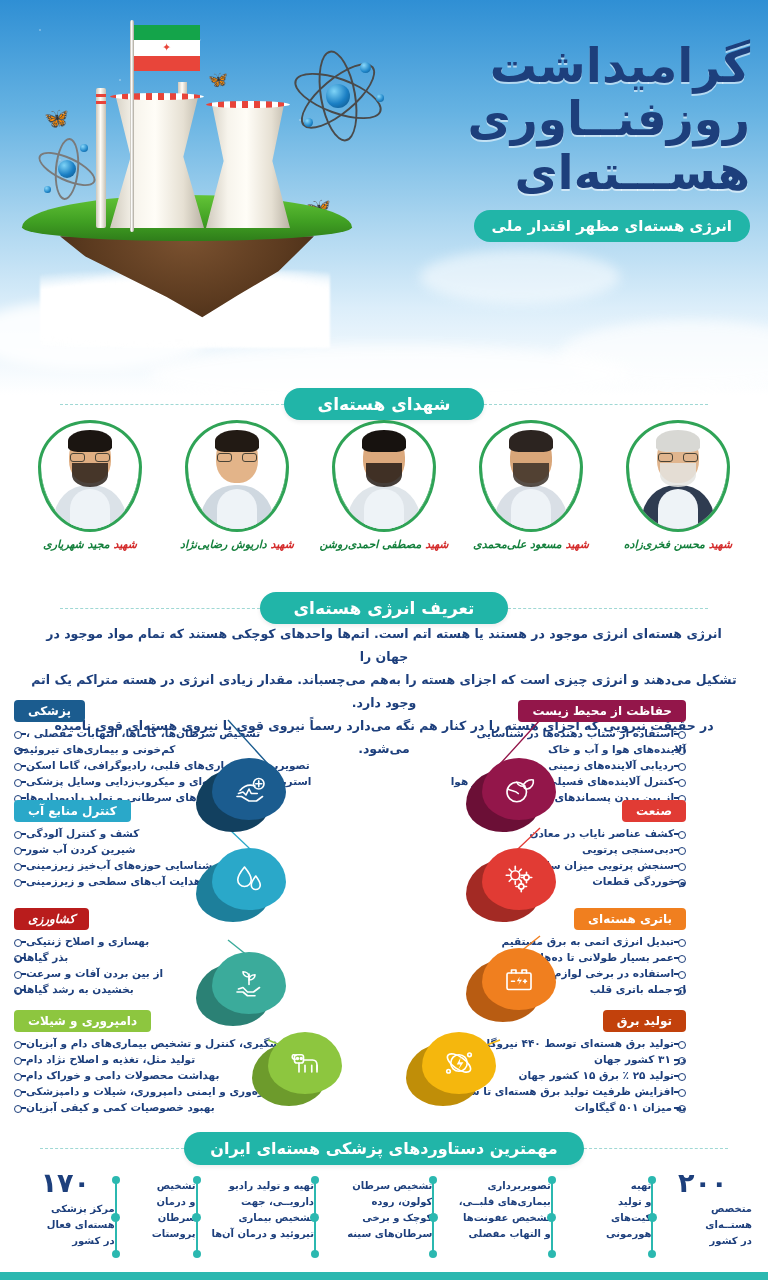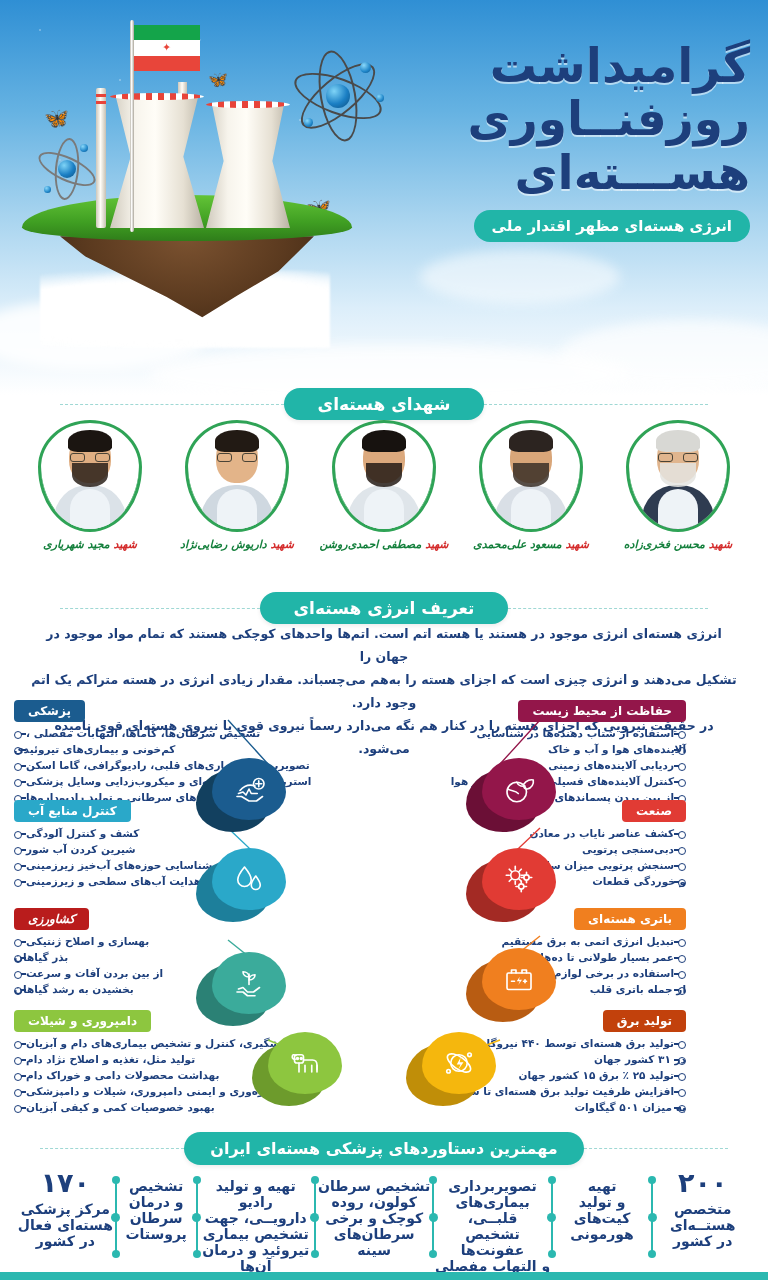--- a/index.html
+++ b/index.html
@@ -171,21 +171,21 @@
   }
   .card.right li::after{right:7px;}
   .card.left li::after{left:7px;}
   .connector{position:absolute;z-index:1;}
 
   
   .achrow{position:absolute;left:0;top:1168px;width:768px;display:flex;direction:rtl;
     justify-content:space-between;padding:0 16px;align-items:flex-start;}
   .ach{width:100px;text-align:center;direction:rtl;}
   .ach .num{font-size:27px;font-weight:bold;color:#1d3f7c;line-height:30px;}
-  .ach .txt{font-size:14px;font-weight:bold;color:#1d3f7c;line-height:16px;margin-top:3px;}
+  .ach .txt{font-size:10px;font-weight:bold;color:#1d3f7c;line-height:16px;margin-top:3px;text-align:right;}
   .ach.wide{width:118px;}
   .sep{width:2px;height:74px;position:relative;margin-top:12px;}
   .sep i{position:absolute;left:0;width:2px;height:100%;background:#2bb8b0;}
   .sep b{position:absolute;left:-3px;width:8px;height:8px;border-radius:50%;background:#2bb8b0;}
   .sep b.t{top:-4px;} .sep b.m{top:50%;margin-top:-4px;width:9px;height:9px;left:-3.5px;} .sep b.b{bottom:-4px;}
   .botbar{position:absolute;left:0;bottom:0;width:768px;height:8px;background:#2bb8b0;}
 </style>
 </head>
 <body>
 

